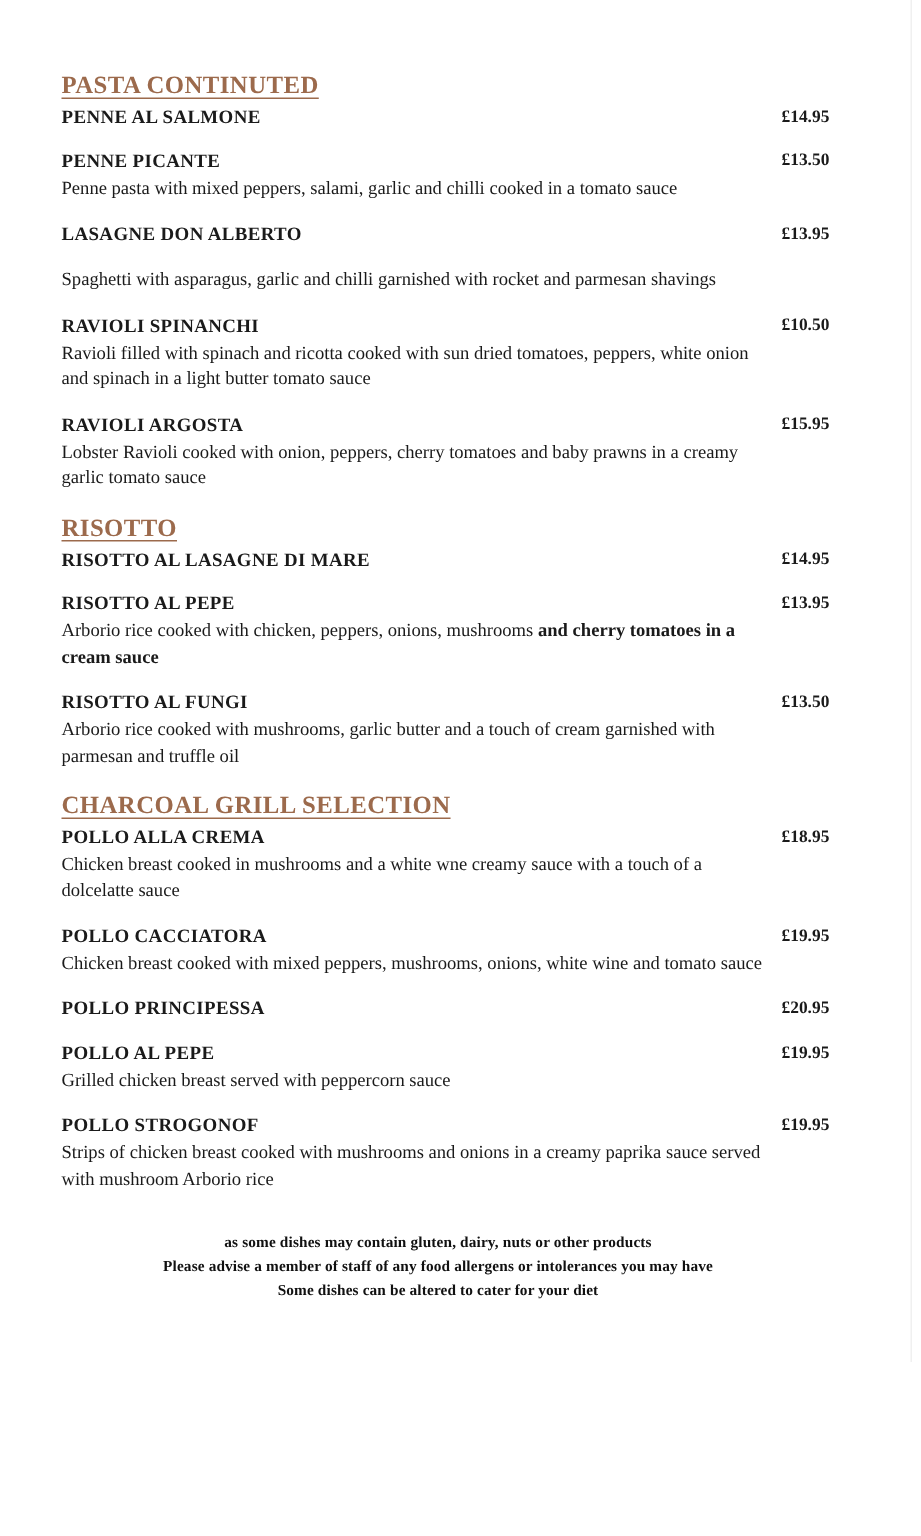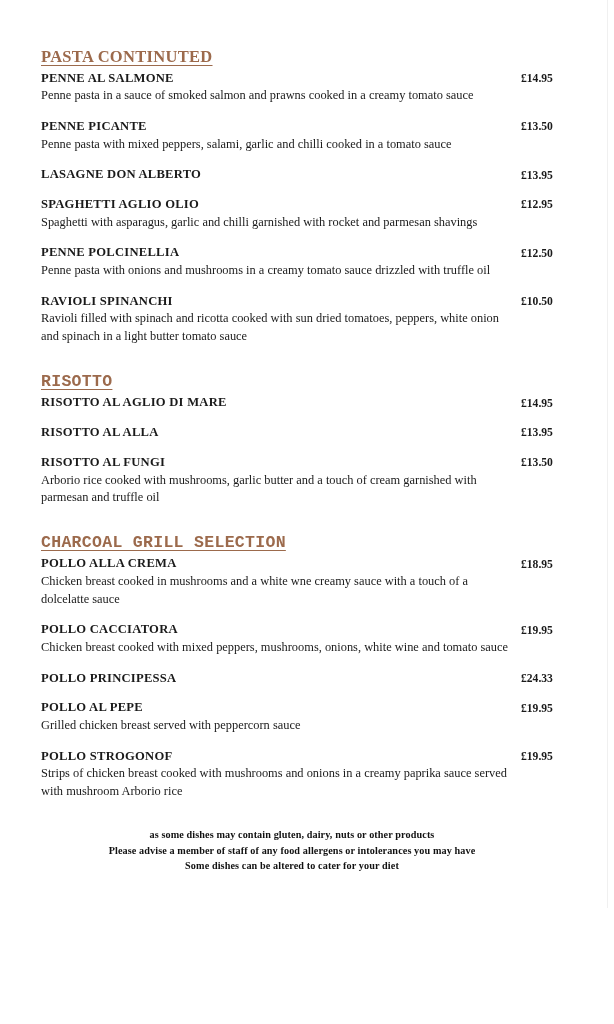--- a/index.html
+++ b/index.html
@@ -40,43 +40,42 @@
     letter-spacing: 0.3px;
     color: #9c6a4c;
     text-decoration: underline;
     text-underline-offset: 3px;
     text-decoration-thickness: 1px;
     margin: 0;
     padding: 0;
     line-height: 1.25;
   }
   .section-heading.gap-top {
-    margin-top: 26px;
-    font-family: Liberation Mono, monospace;
+    margin-top: 14px;
   }
   .section-heading.first {
     margin-top: 0;
   }
 
   
   .items {
     margin: 0;
     padding: 0;
     list-style: none;
   }
   .item {
     position: relative;
     margin-top: 14px;
   }
   .item.tight {
     margin-top: 3px;
   }
   .item-head {
     display: flex;
-    align-items: flex-end;
+    align-items: flex-start;
     justify-content: flex-start;
   }
   .item-name {
     font-weight: bold;
     font-size: 12.6px;
     letter-spacing: 0.25px;
     line-height: 1.25;
     flex: 0 0 auto;
     max-width: 470px;
   }
@@ -128,86 +127,81 @@
 
     <h2 class="section-heading first">PASTA CONTINUTED</h2>
 
     <ul class="items">
       <li class="item tight">
         <div class="item-head">
           <span class="item-name">PENNE AL SALMONE</span>
           <span class="item-spacer"></span>
           <span class="item-price">£14.95</span>
         </div>
-        <div class="item-desc">Penne pasta in a sauce of smoked salmon and prawns cooked in a creamy tomato sauce</div>
       </li>
 
       <li class="item">
         <div class="item-head">
           <span class="item-name">PENNE PICANTE</span>
           <span class="item-spacer"></span>
           <span class="item-price">£13.50</span>
         </div>
         <div class="item-desc">Penne pasta with mixed peppers, salami, garlic and chilli cooked in a tomato sauce</div>
       </li>
 
       <li class="item">
         <div class="item-head">
           <span class="item-name">LASAGNE DON ALBERTO</span>
           <span class="item-spacer"></span>
           <span class="item-price">£13.95</span>
         </div>
       </li>
 
       <li class="item">
-        <div class="item-head">
-          <span class="item-name">SPAGHETTI AGLIO OLIO</span>
-          <span class="item-spacer"></span>
-          <span class="item-price">£12.95</span>
-        </div>
         <div class="item-desc">Spaghetti with asparagus, garlic and chilli garnished with rocket and parmesan shavings</div>
       </li>
 
-      <li class="item">
-        <div class="item-head">
-          <span class="item-name">PENNE POLCINELLIA</span>
-          <span class="item-spacer"></span>
-          <span class="item-price">£12.50</span>
-        </div>
-        <div class="item-desc">Penne pasta with onions and mushrooms in a creamy tomato sauce drizzled with truffle oil</div>
-      </li>
 
       <li class="item">
         <div class="item-head">
           <span class="item-name">RAVIOLI SPINANCHI</span>
           <span class="item-spacer"></span>
           <span class="item-price">£10.50</span>
         </div>
         <div class="item-desc">Ravioli filled with spinach and ricotta cooked with sun dried tomatoes, peppers, white onion and spinach in a light butter tomato sauce</div>
       </li>
 
+      <li class="item">
+        <div class="item-head">
+          <span class="item-name">RAVIOLI ARGOSTA</span>
+          <span class="item-spacer"></span>
+          <span class="item-price">£15.95</span>
+        </div>
+        <div class="item-desc">Lobster Ravioli cooked with onion, peppers, cherry tomatoes and baby prawns in a creamy garlic tomato sauce</div>
+      </li>
     </ul>
 
     <h2 class="section-heading gap-top">RISOTTO</h2>
 
     <ul class="items">
       <li class="item tight">
         <div class="item-head">
-          <span class="item-name">RISOTTO AL AGLIO DI MARE</span>
+          <span class="item-name">RISOTTO AL LASAGNE DI MARE</span>
           <span class="item-spacer"></span>
           <span class="item-price">£14.95</span>
         </div>
       </li>
 
       <li class="item">
         <div class="item-head">
-          <span class="item-name">RISOTTO AL ALLA</span>
+          <span class="item-name">RISOTTO AL PEPE</span>
           <span class="item-spacer"></span>
           <span class="item-price">£13.95</span>
         </div>
+        <div class="item-desc"><span>Arborio rice cooked with chicken, peppers, onions, mushrooms </span><b>and cherry tomatoes in a cream sauce</b></div>
       </li>
 
       <li class="item">
         <div class="item-head">
           <span class="item-name">RISOTTO AL FUNGI</span>
           <span class="item-spacer"></span>
           <span class="item-price">£13.50</span>
         </div>
         <div class="item-desc">Arborio rice cooked with mushrooms, garlic butter and a touch of cream garnished with parmesan and truffle oil</div>
       </li>
@@ -231,21 +225,21 @@
           <span class="item-spacer"></span>
           <span class="item-price">£19.95</span>
         </div>
         <div class="item-desc">Chicken breast cooked with mixed peppers, mushrooms, onions, white wine and tomato sauce</div>
       </li>
 
       <li class="item">
         <div class="item-head">
           <span class="item-name">POLLO PRINCIPESSA</span>
           <span class="item-spacer"></span>
-          <span class="item-price">£24.33</span>
+          <span class="item-price">£20.95</span>
         </div>
       </li>
 
       <li class="item">
         <div class="item-head">
           <span class="item-name">POLLO AL PEPE</span>
           <span class="item-spacer"></span>
           <span class="item-price">£19.95</span>
         </div>
         <div class="item-desc">Grilled chicken breast served with peppercorn sauce</div>

